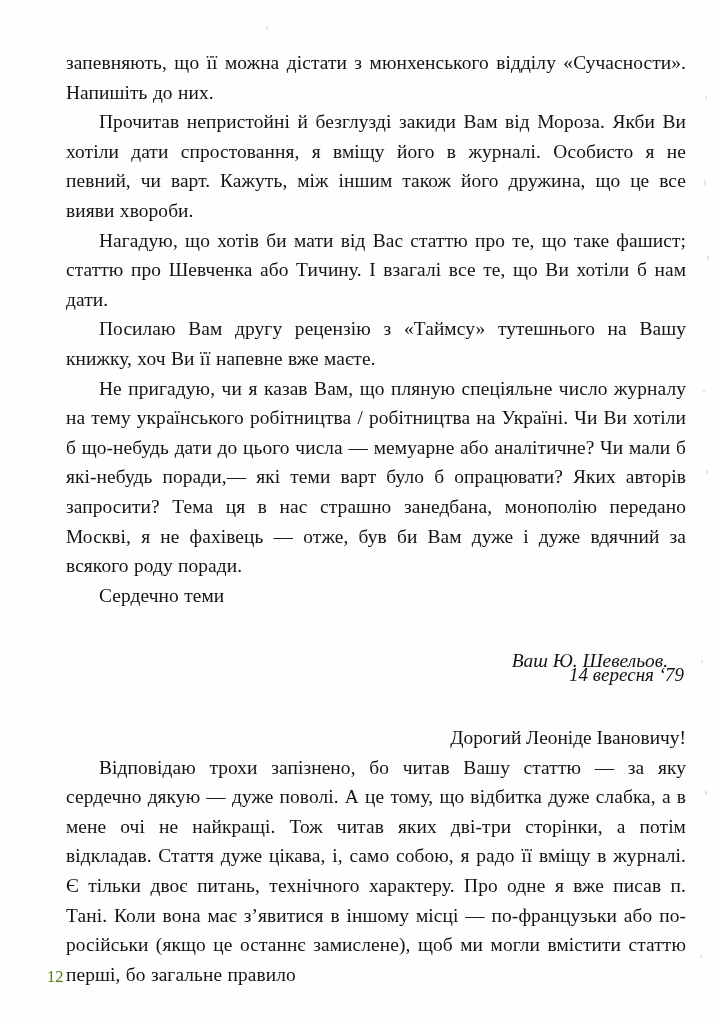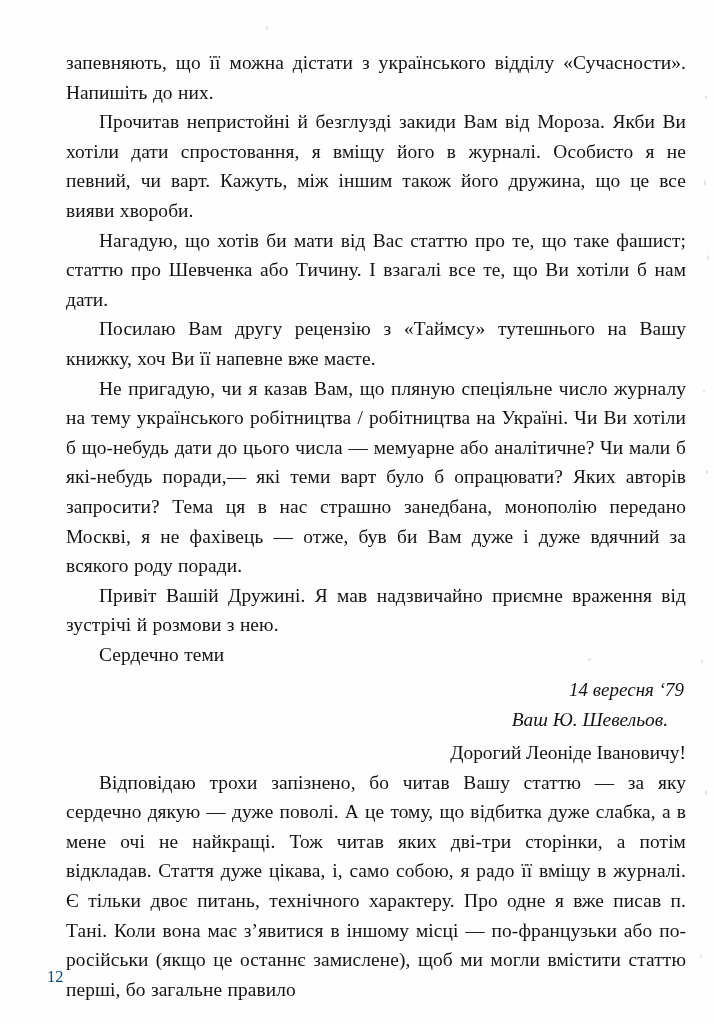--- a/index.html
+++ b/index.html
@@ -60,66 +60,65 @@
   .sig-gap {
     height: 20px;
   }
   .letter2 {
     position: absolute;
     left: 66px;
     width: 620px;
     top: 660px;
   }
   .date-line {
-    margin: 16px 0 34px 0;
+    margin: 1px 0 34px 0;
     font-size: 19px;
     line-height: 28px;
     font-style: italic;
     text-align: right;
     padding-right: 2px;
   }
   p.salutation {
     margin: 0;
     font-size: 19.4px;
     line-height: 29.6px;
     text-indent: 33px;
     text-align: right;
   }
   .folio {
     position: absolute;
     left: 47px;
     top: 967px;
     font-size: 16.5px;
     font-family: "Liberation Serif", "DejaVu Serif", serif;
-    color: #0c4a6e;
+    color: #4d7c0f;
   }
 </style>
 </head>
 <body>
 
 <div class="page">
 
   <div class="speck" style="left:266px; top:26px; width:2px; height:4px;"></div>
   <div class="speck" style="left:705px; top:96px; width:2px; height:3px;"></div>
   <div class="speck" style="left:704px; top:180px; width:2px; height:6px;"></div>
   <div class="speck" style="left:707px; top:255px; width:2px; height:5px;"></div>
   <div class="speck" style="left:703px; top:390px; width:2px; height:3px;"></div>
   <div class="speck" style="left:706px; top:470px; width:2px; height:4px;"></div>
   <div class="speck" style="left:701px; top:660px; width:2px; height:3px;"></div>
   <div class="speck" style="left:705px; top:790px; width:2px; height:5px;"></div>
   <div class="speck" style="left:700px; top:955px; width:2px; height:3px;"></div>
   <div class="speck" style="left:588px; top:658px; width:3px; height:3px;"></div>
 
   <div class="text-block">
-    <p class="para cont">запевняють, що її можна дістати з українського відділу «Сучасности». Напишіть до них.</p>
+    <p class="para cont">запевняють, що її можна дістати з мюнхенського відділу «Сучасности». Напишіть до них.</p>
     <p class="para indent">Прочитав непристойні й безглузді закиди Вам від Мороза. Якби Ви хотіли дати спростовання, я вміщу його в журналі. Особисто я не певний, чи варт. Кажуть, між іншим також його дружина, що це все вияви хвороби.</p>
     <p class="para indent">Нагадую, що хотів би мати від Вас статтю про те, що таке фашист; статтю про Шевченка або Тичину. І взагалі все те, що Ви хотіли б нам дати.</p>
     <p class="para indent">Посилаю Вам другу рецензію з «Таймсу» тутешнього на Вашу книжку, хоч Ви її напевне вже маєте.</p>
     <p class="para indent">Не пригадую, чи я казав Вам, що пляную спеціяльне число журналу на тему українського робітництва / робітництва на Україні. Чи Ви хотіли б що-небудь дати до цього числа — мемуарне або аналітичне? Чи мали б які-небудь поради,— які теми варт було б опрацювати? Яких авторів запросити? Тема ця в нас страшно занедбана, монополію передано Москві, я не фахівець — отже, був би Вам дуже і дуже вдячний за всякого роду поради.</p>
-    <p class="para indent">Привіт Вашій Дружині. Я мав надзвичайно приємне враження від зустрічі й розмови з нею.</p>
     <p class="para indent">Сердечно теми</p>
     <div class="sig-gap"></div>
     <p class="signature">Ваш Ю. Шевельов.</p>
   </div>
 
   <div class="letter2">
     <p class="date-line">14 вересня ‘79</p>
     <p class="salutation">Дорогий Леоніде Івановичу!</p>
     <p class="para indent">Відповідаю трохи запізнено, бо читав Вашу статтю — за яку сердечно дякую — дуже поволі. А це тому, що відбитка дуже слабка, а в мене очі не найкращі. Тож читав яких дві-три сторінки, а потім відкладав. Стаття дуже цікава, і, само собою, я радо її вміщу в журналі. Є тільки двоє питань, технічного характеру. Про одне я вже писав п. Тані. Коли вона має з’явитися в іншому місці — по-французьки або по-російськи (якщо це останнє замислене), щоб ми могли вмістити статтю перші, бо загальне правило</p>
   </div>

